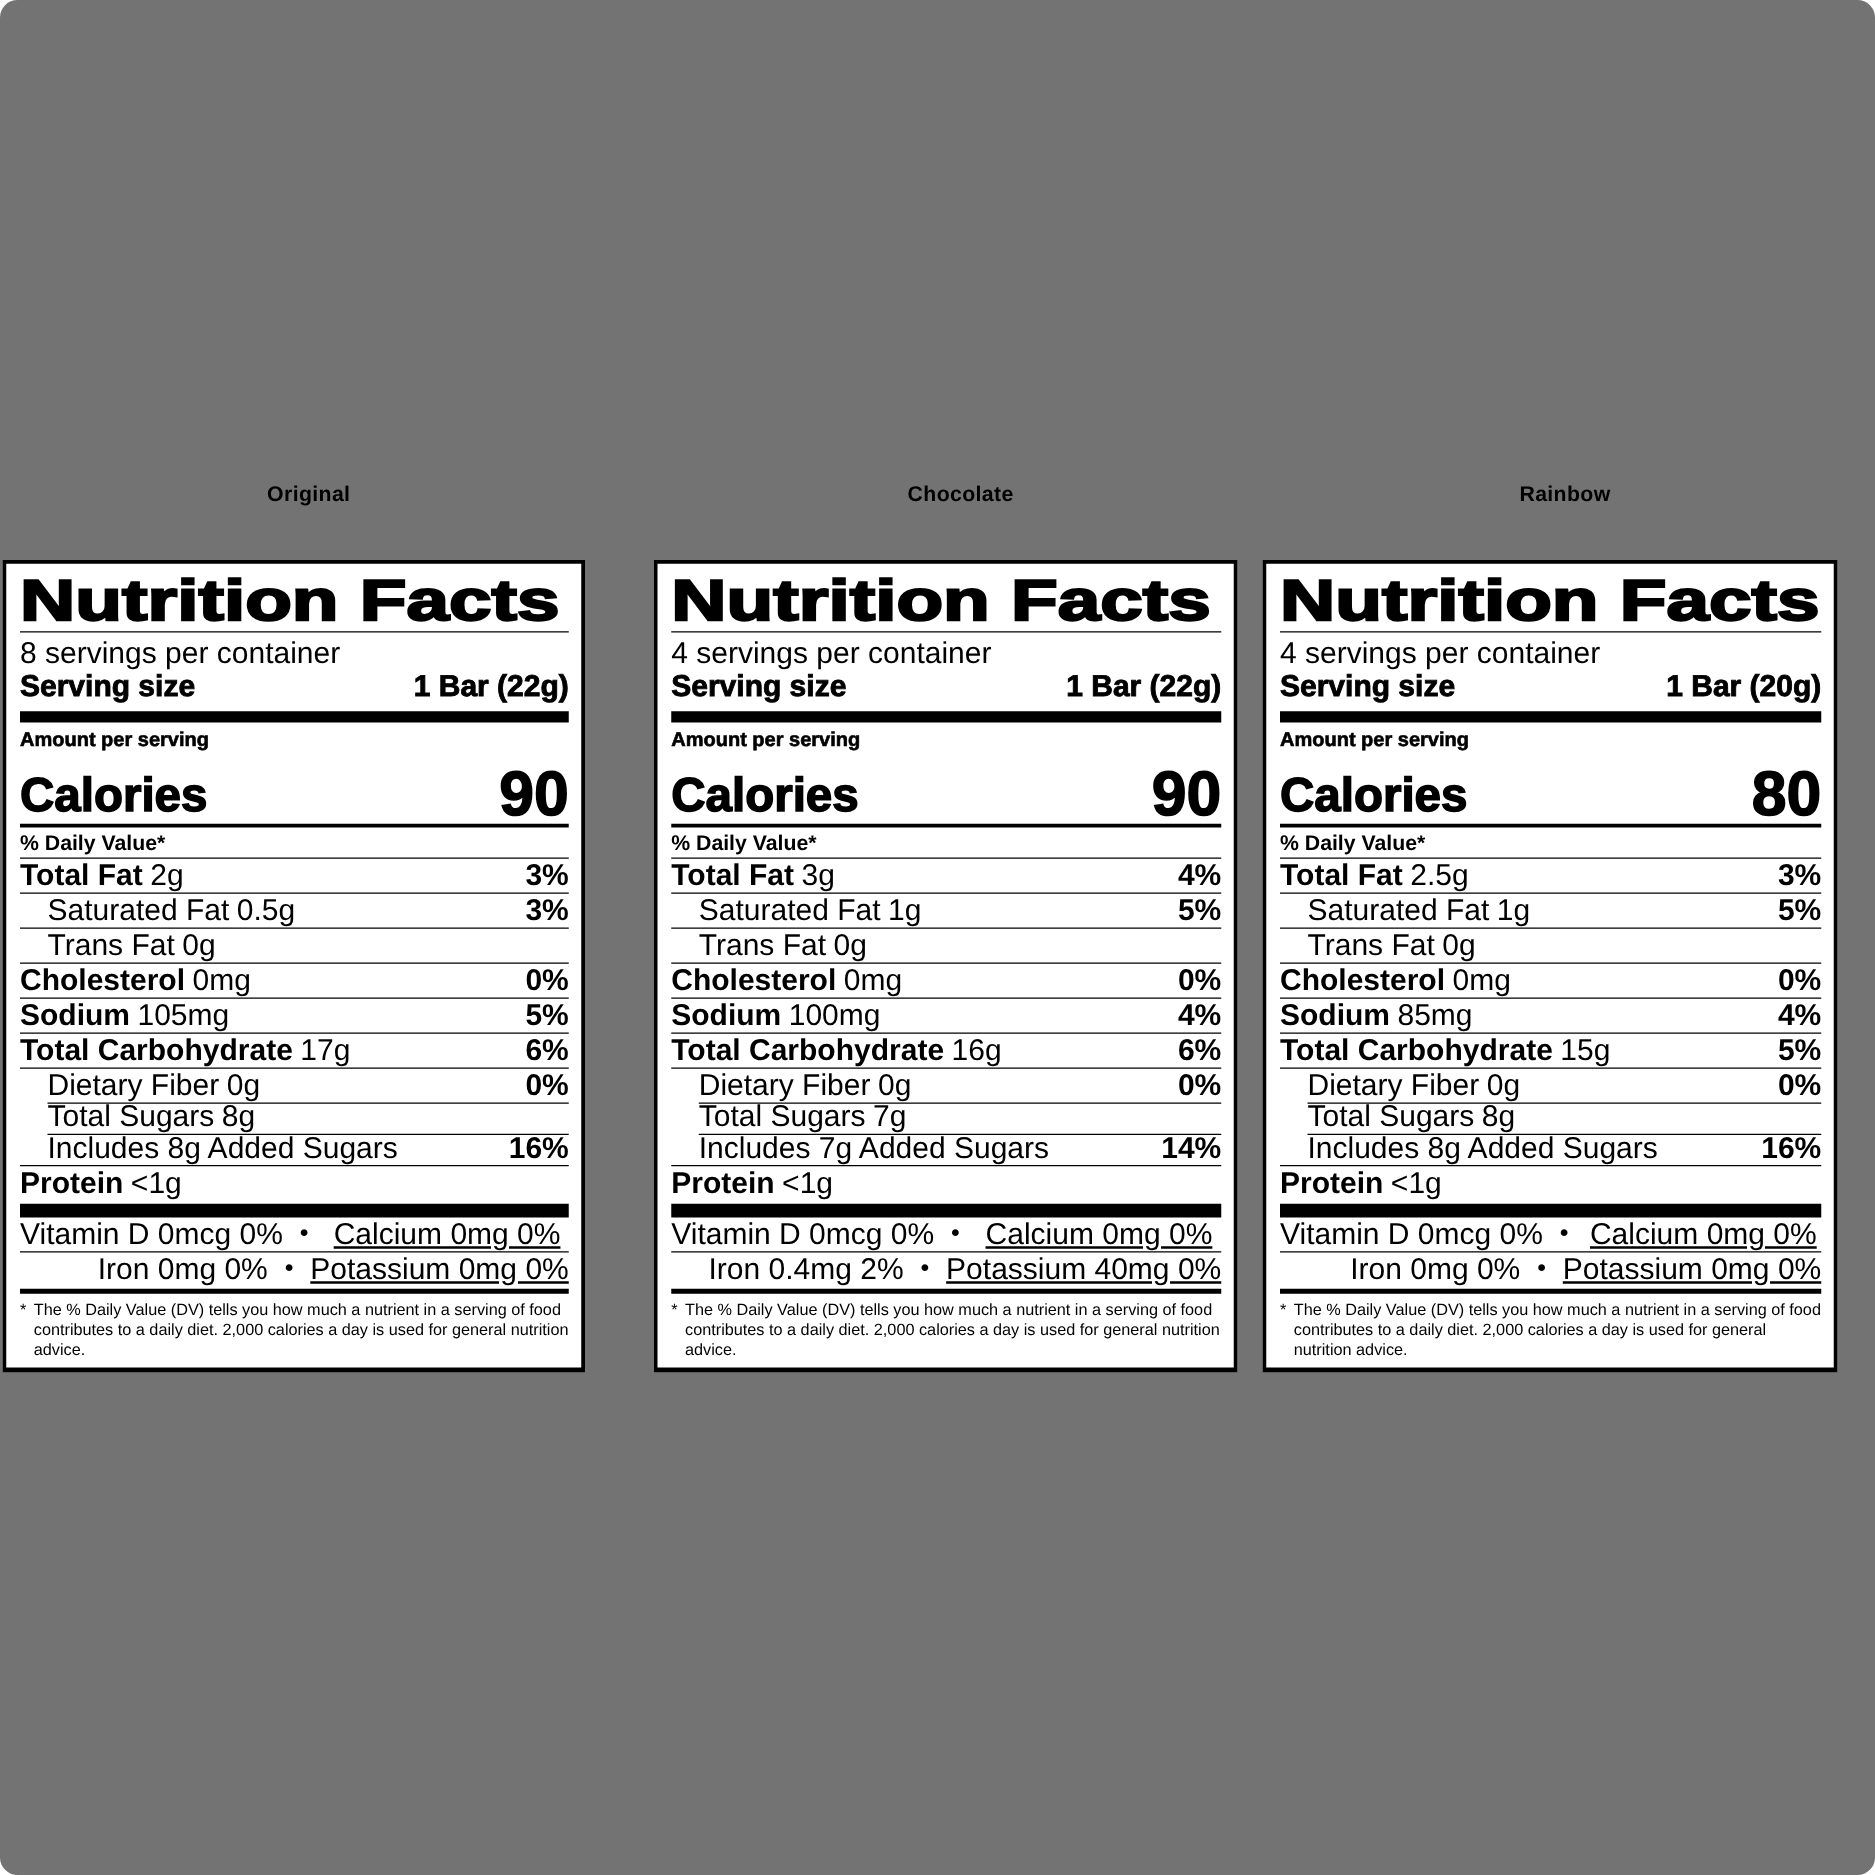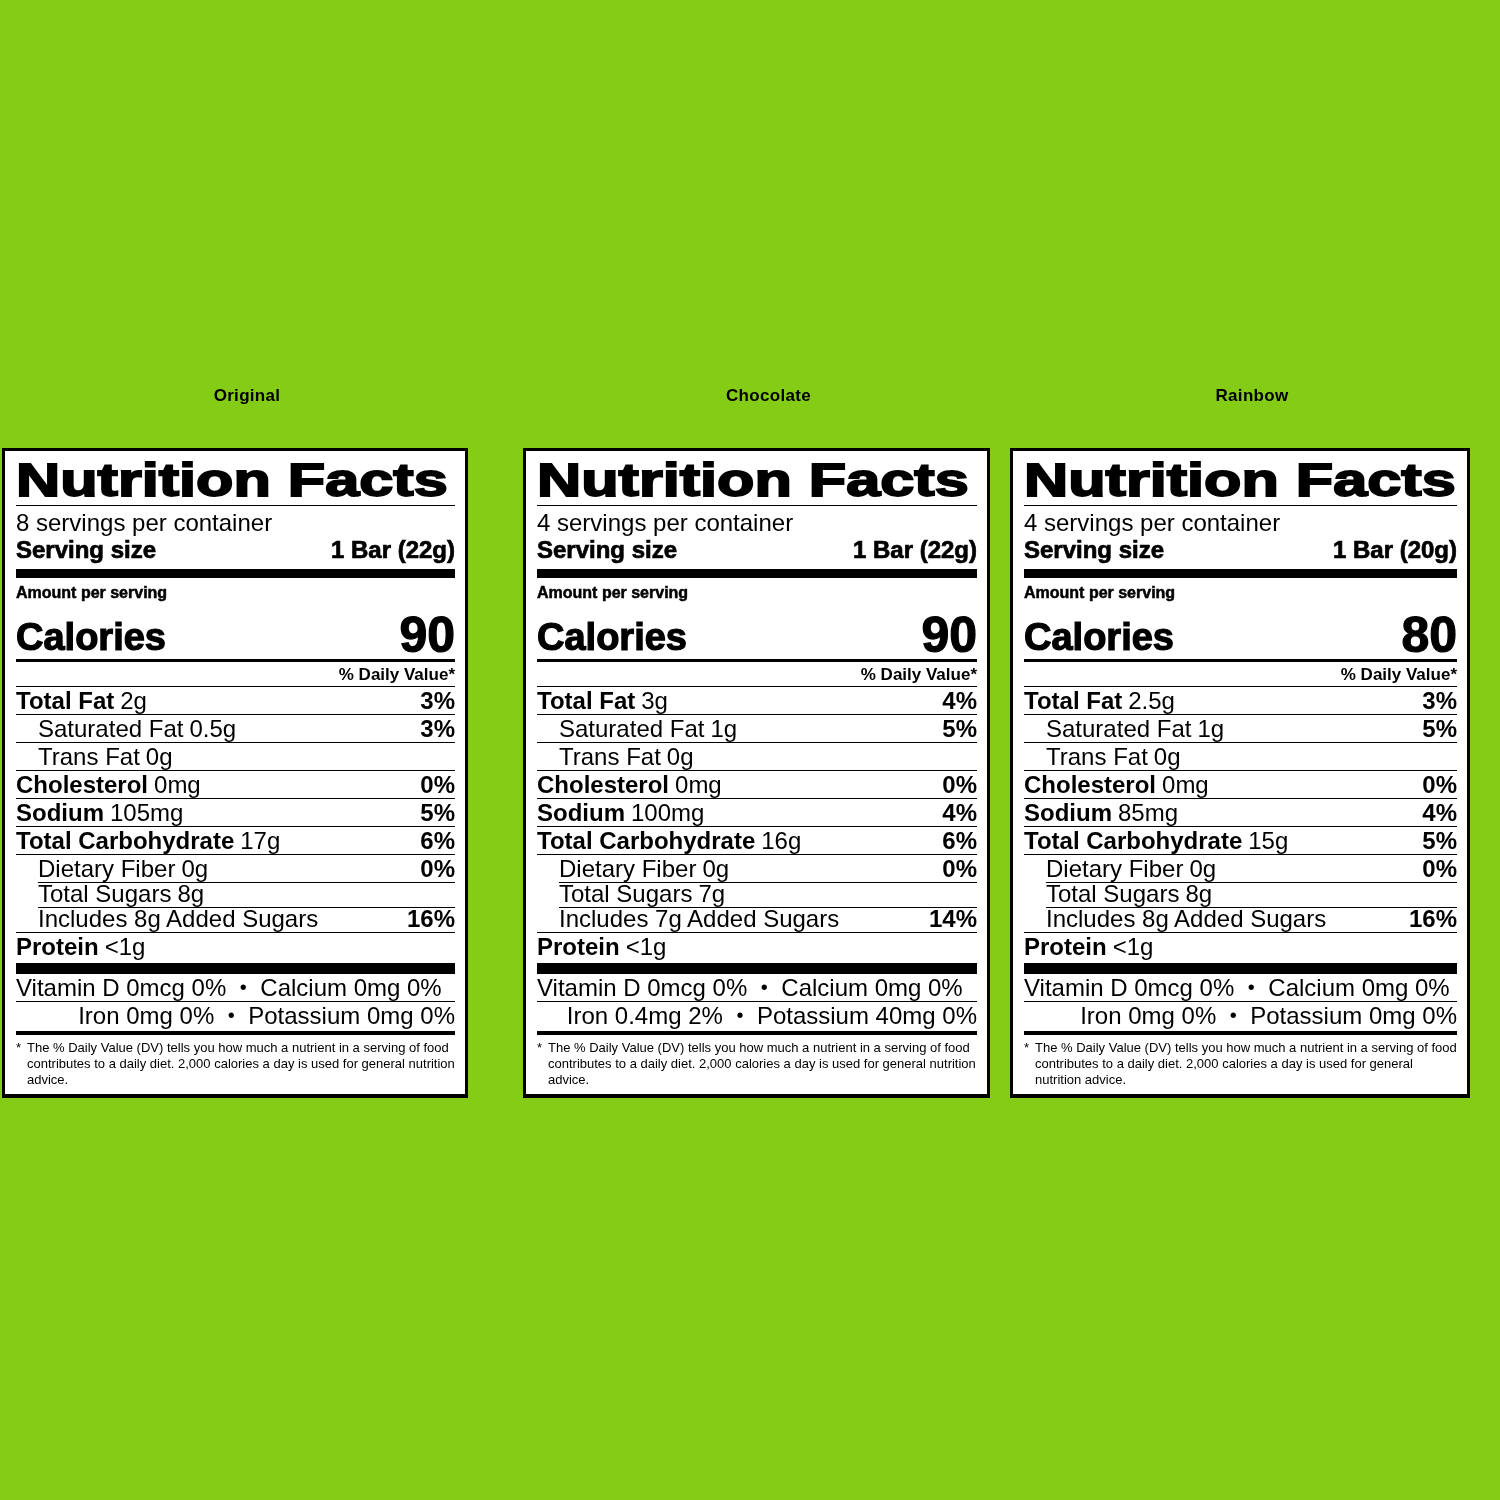--- a/index.html
+++ b/index.html
@@ -1,18 +1,18 @@
 <!DOCTYPE html>
 <html><head>
 <meta charset="utf-8">
 <style>
   html,body{margin:0;padding:0;background:#fff;}
   body{width:1500px;height:1500px;font-family:"Liberation Sans",sans-serif;color:#000;
        -webkit-font-smoothing:antialiased;}
-  .canvas{position:relative;width:1500px;height:1500px;background:#84cc16;overflow:hidden;}
+  .canvas{position:relative;width:1500px;height:1500px;background:#737373;overflow:hidden;border-radius:14px;}
 
   .col{position:absolute;top:386px;}
   .col-0{left:2px;width:466px;}
   .col-1{left:523px;width:467px;}
   .col-2{left:1010px;width:460px;}
 
   .flavor{ text-align:center;font-size:17px;font-weight:700;letter-spacing:.3px;
            transform:translateX(12px);height:22px;}
 
   .panel{margin-top:40px;border:3px solid #000;border-bottom-width:4px;background:#fff;
@@ -26,39 +26,39 @@
   .servings{font-size:24px;line-height:27px;margin-top:3px;}
   .ssrow{display:flex;justify-content:space-between;font-size:24px;font-weight:700;
          line-height:28px;-webkit-text-stroke:.7px #000;}
 
   .bar16{height:16px;background:#000;margin:5px 0 2px;}
   .aps{font-size:16px;font-weight:700;-webkit-text-stroke:.5px #000;margin-top:4px;line-height:17px;}
   .calrow{display:flex;justify-content:space-between;align-items:flex-end;margin-top:14px;}
   .calword{font-size:38px;font-weight:700;-webkit-text-stroke:1.2px #000;line-height:36px;}
   .calnum{font-size:50px;font-weight:700;-webkit-text-stroke:1.2px #000;line-height:40px;}
   .bar7{height:7px;background:#000;margin:4px 0 0;}
-  .dvh{text-align:right;font-size:17px;font-weight:700;padding:4px 0 3px;line-height:17px;}
+  .dvh{font-size:17px;font-weight:700;padding:4px 0 3px;line-height:17px;}
 
   .nrow{display:flex;justify-content:space-between;align-items:baseline;
         border-top:1px solid #000;padding:2px 0 1px;font-size:24px;line-height:24px;}
   .nrow .left{white-space:nowrap;}
   .nrow.ind .left{padding-left:22px;}
   .nrow.ri{border-top:none;position:relative;padding-top:0;}
   .nrow.ri::before{content:"";position:absolute;top:0;left:22px;right:0;height:1px;background:#000;}
   .nname{font-weight:400;}
   .bname .nname{font-weight:700;}
   .namt:not(:empty){margin-left:6px;}
   .ndv{font-weight:700;}
 
   .barvit{height:19px;background:#000;margin-top:3px;}
   .mrow{display:flex;align-items:center;font-size:24px;line-height:25px;padding:1px 0;}
   .mrow.second{border-top:1px solid #000;}
   .mleft{flex:1;text-align:right;white-space:nowrap;}
   .mdot{width:34px;text-align:center;font-size:20px;}
-  .mright{flex:1;text-align:left;white-space:nowrap;}
+  .mright{flex:1;text-align:center;white-space:nowrap;text-decoration:underline;}
   .barfoot{height:8px;background:#000;margin:2px 0 5px;}
 
   .foot{display:flex;font-size:13px;line-height:16px;}
   .fast{width:11px;flex:none;}
   .ftext{flex:1;}
 </style>
 </head>
 <body>
 
 <div class="canvas">

